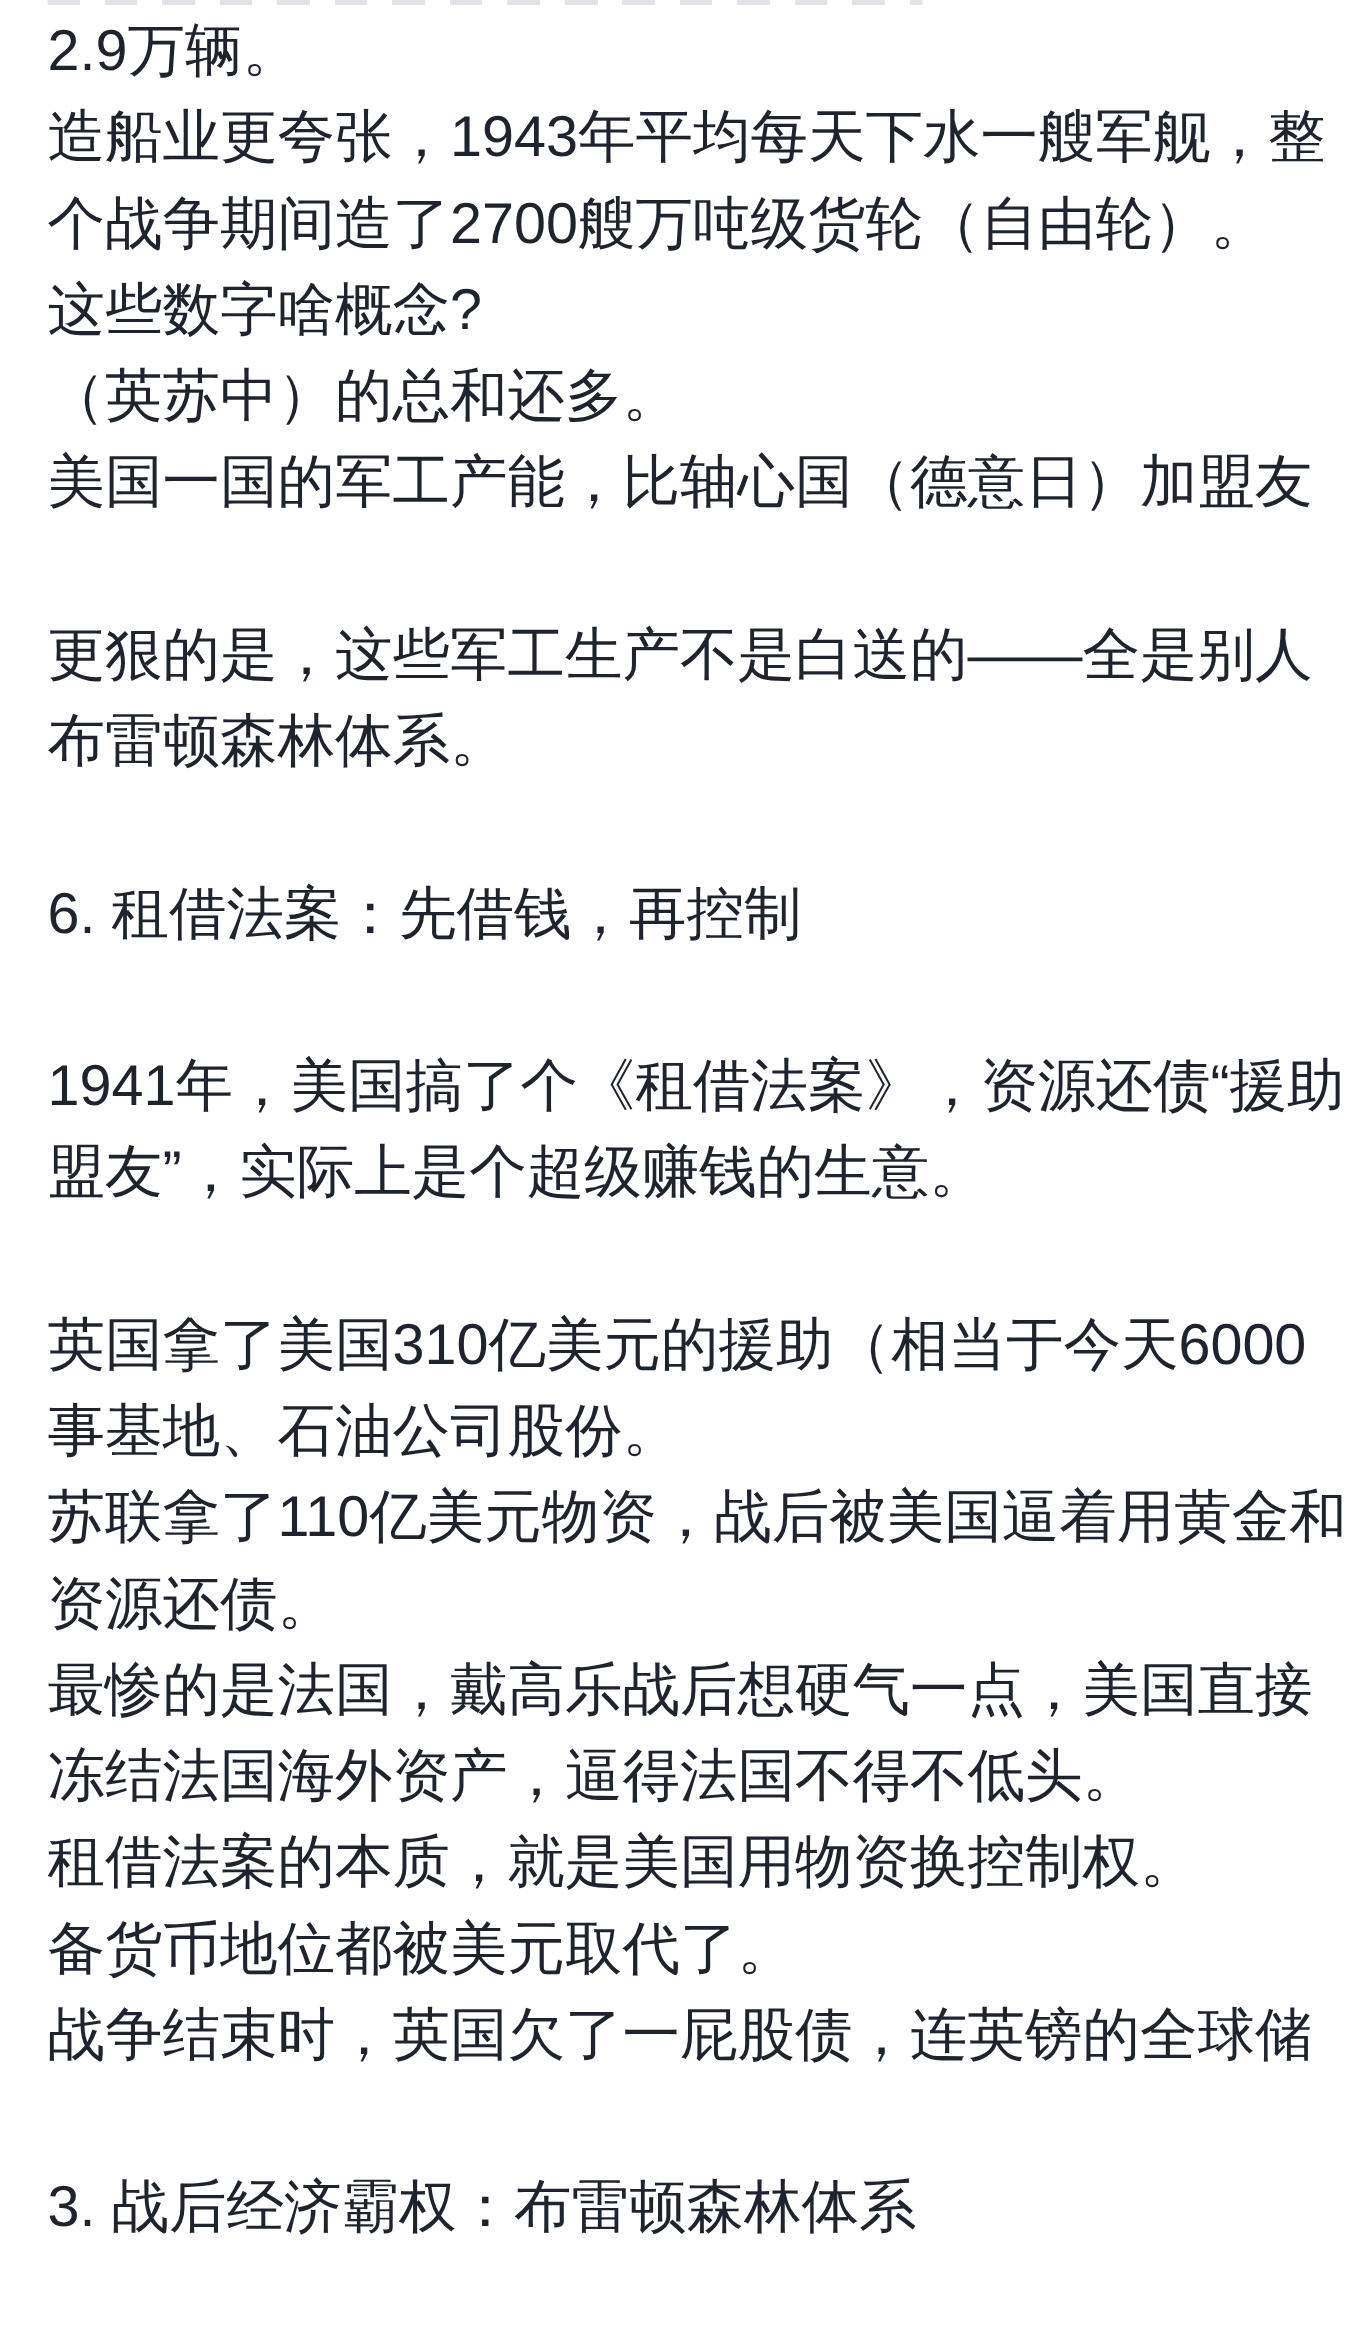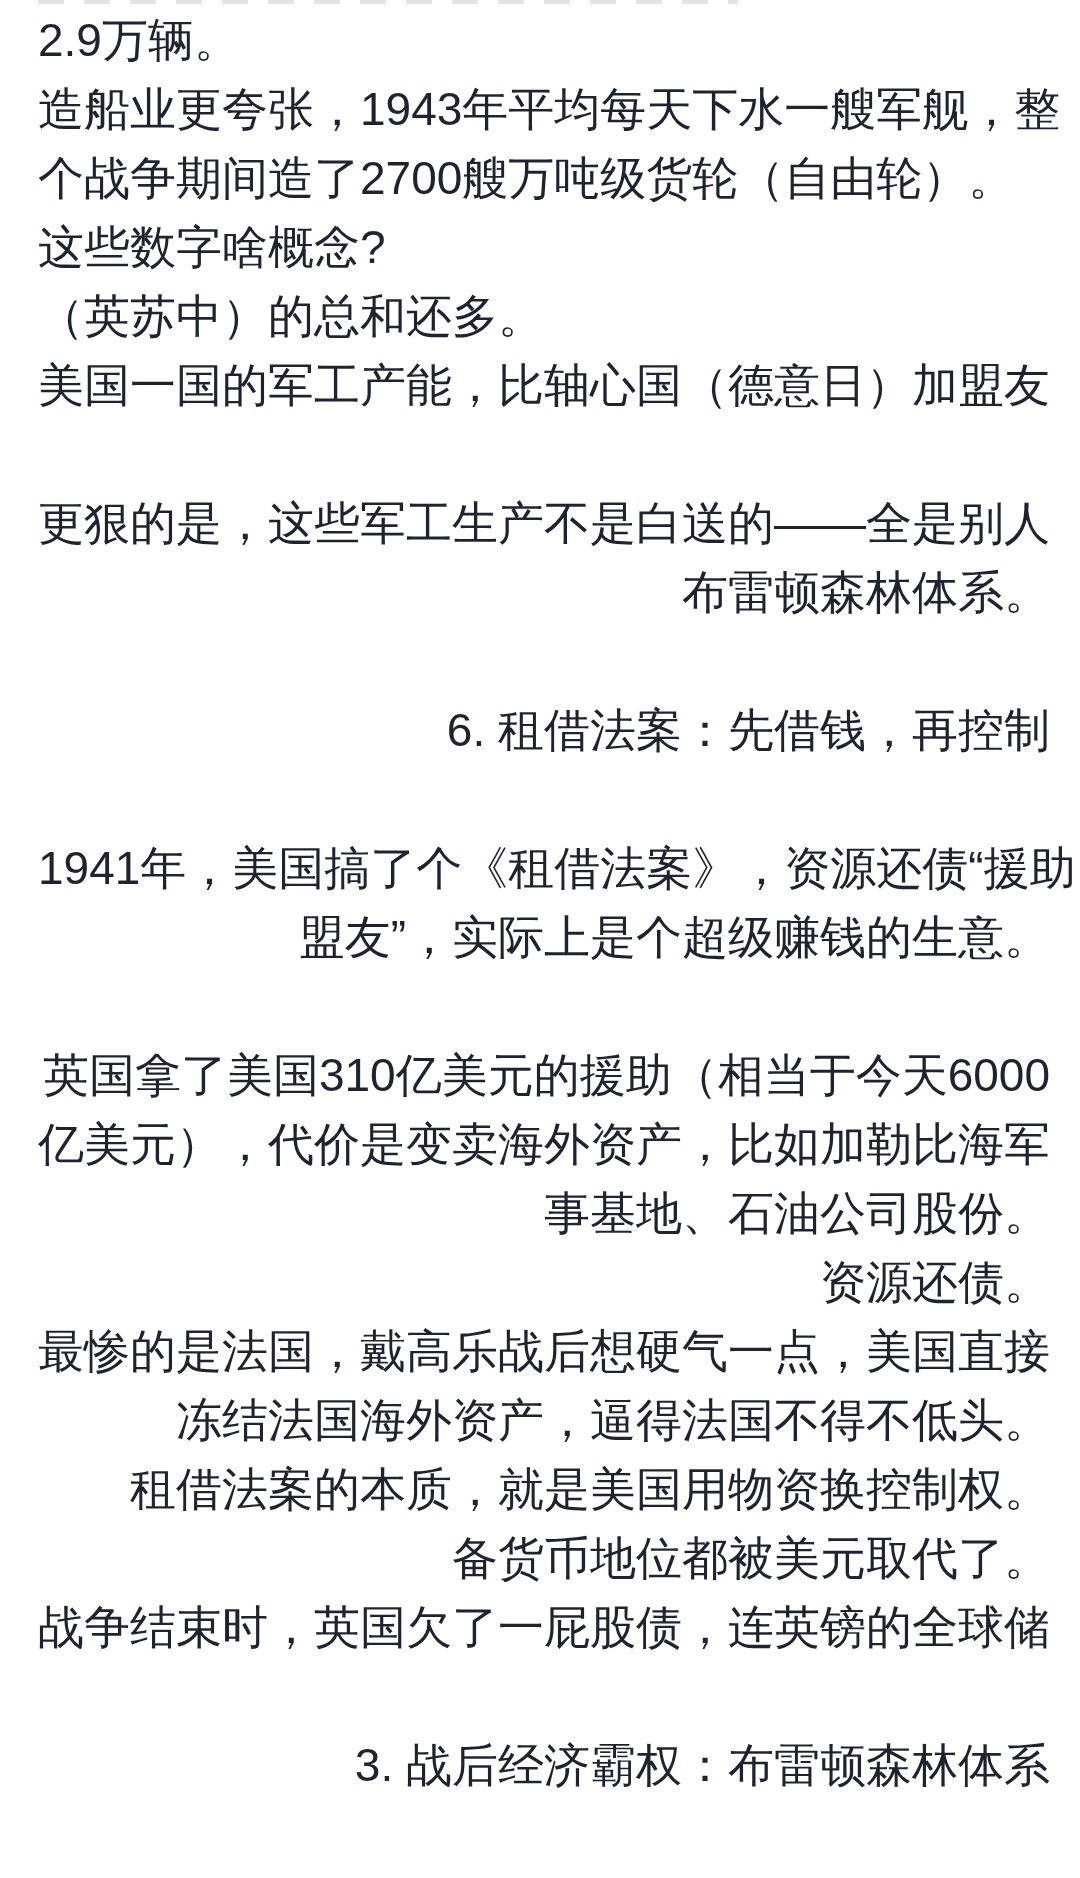--- a/index.html
+++ b/index.html
@@ -31,21 +31,21 @@
       #aab0bb 0 26px,
       transparent 26px 46px
     );
   }
   .article {
     padding: 6px 30px 0 38px;
     font-size: 46px;
     line-height: 69px;
     font-weight: 400;
   }
-  .block + .block { margin-top: 69px; text-align: right; }
+  .block + .block { margin-top: 69px; }
   .line {
     white-space: nowrap;
     height: 69px;
   }
   .heading .line { font-weight: 400; }
 </style>
 </head>
 <body>
 
 <div class="page" style="background: rgb(255, 255, 255); color: rgb(30, 35, 45);">
@@ -65,22 +65,22 @@
       </section>
       <section class="block heading">
         <div class="line">6. 租借法案：先借钱，再控制</div>
       </section>
       <section class="block">
         <div class="line">1941年，美国搞了个《租借法案》，资源还债“援助</div>
         <div class="line">盟友”，实际上是个超级赚钱的生意。</div>
       </section>
       <section class="block">
         <div class="line">英国拿了美国310亿美元的援助（相当于今天6000</div>
-        <div class="line">亿美元），代价是变卖海外资产，比如加勒比海军</div>
         <div class="line">事基地、石油公司股份。</div>
+        <div class="line">苏联拿了110亿美元物资，战后被美国逼着用黄金和</div>
         <div class="line">资源还债。</div>
         <div class="line">最惨的是法国，戴高乐战后想硬气一点，美国直接</div>
         <div class="line">冻结法国海外资产，逼得法国不得不低头。</div>
         <div class="line">租借法案的本质，就是美国用物资换控制权。</div>
         <div class="line">备货币地位都被美元取代了。</div>
         <div class="line">战争结束时，英国欠了一屁股债，连英镑的全球储</div>
       </section>
       <section class="block heading">
         <div class="line">3. 战后经济霸权：布雷顿森林体系</div>
       </section>

